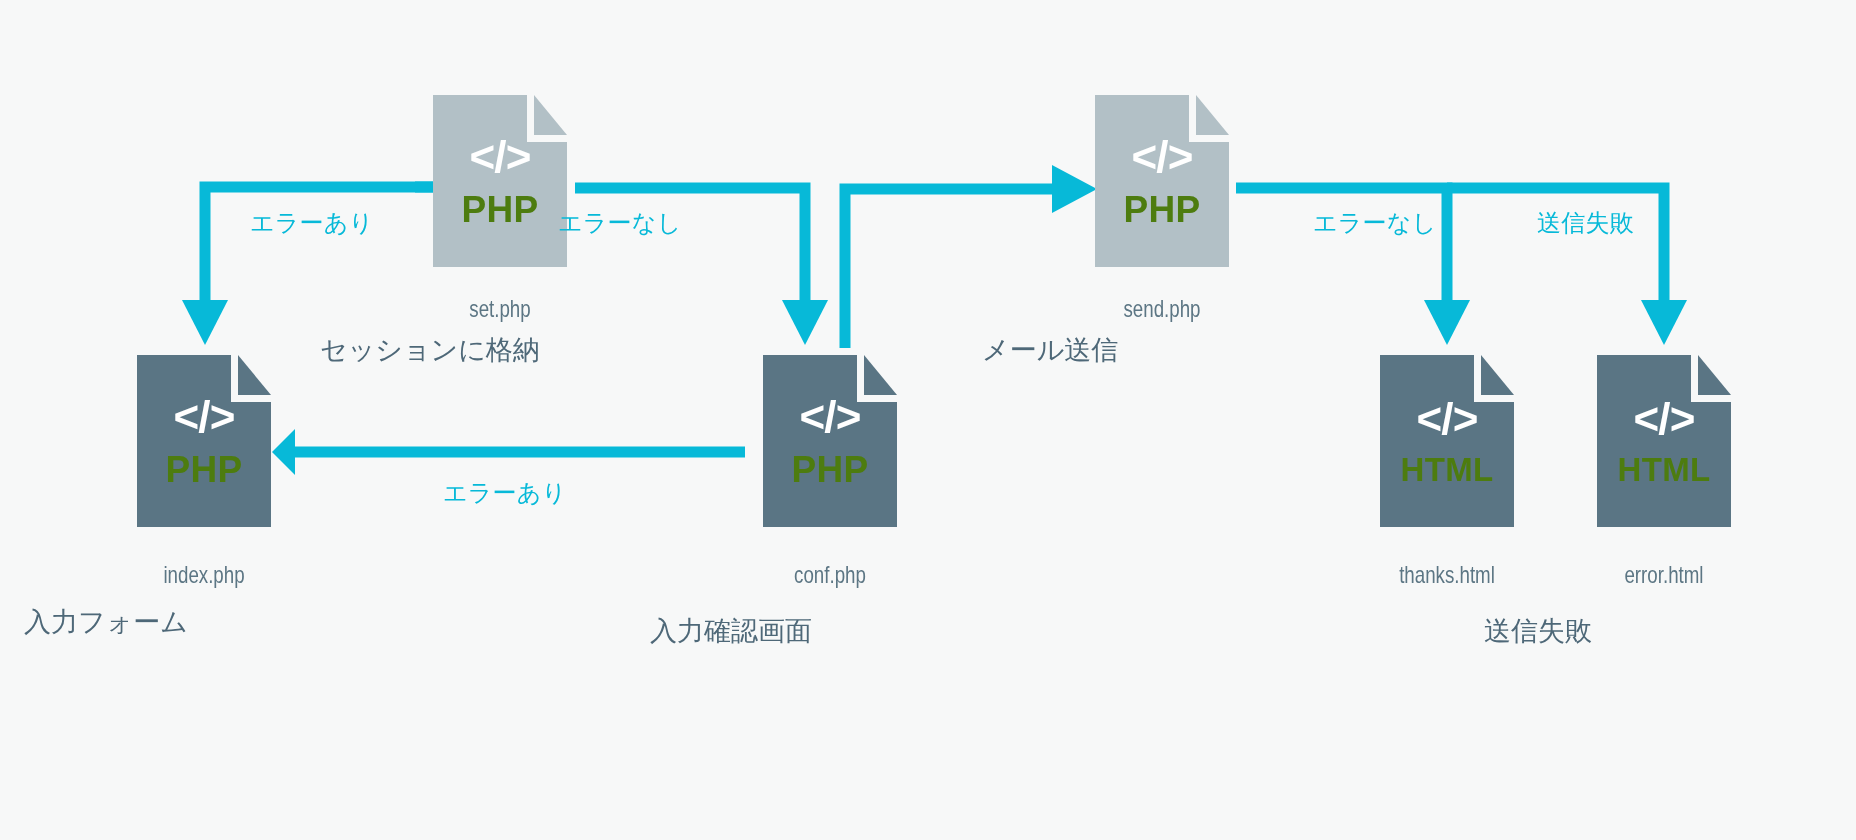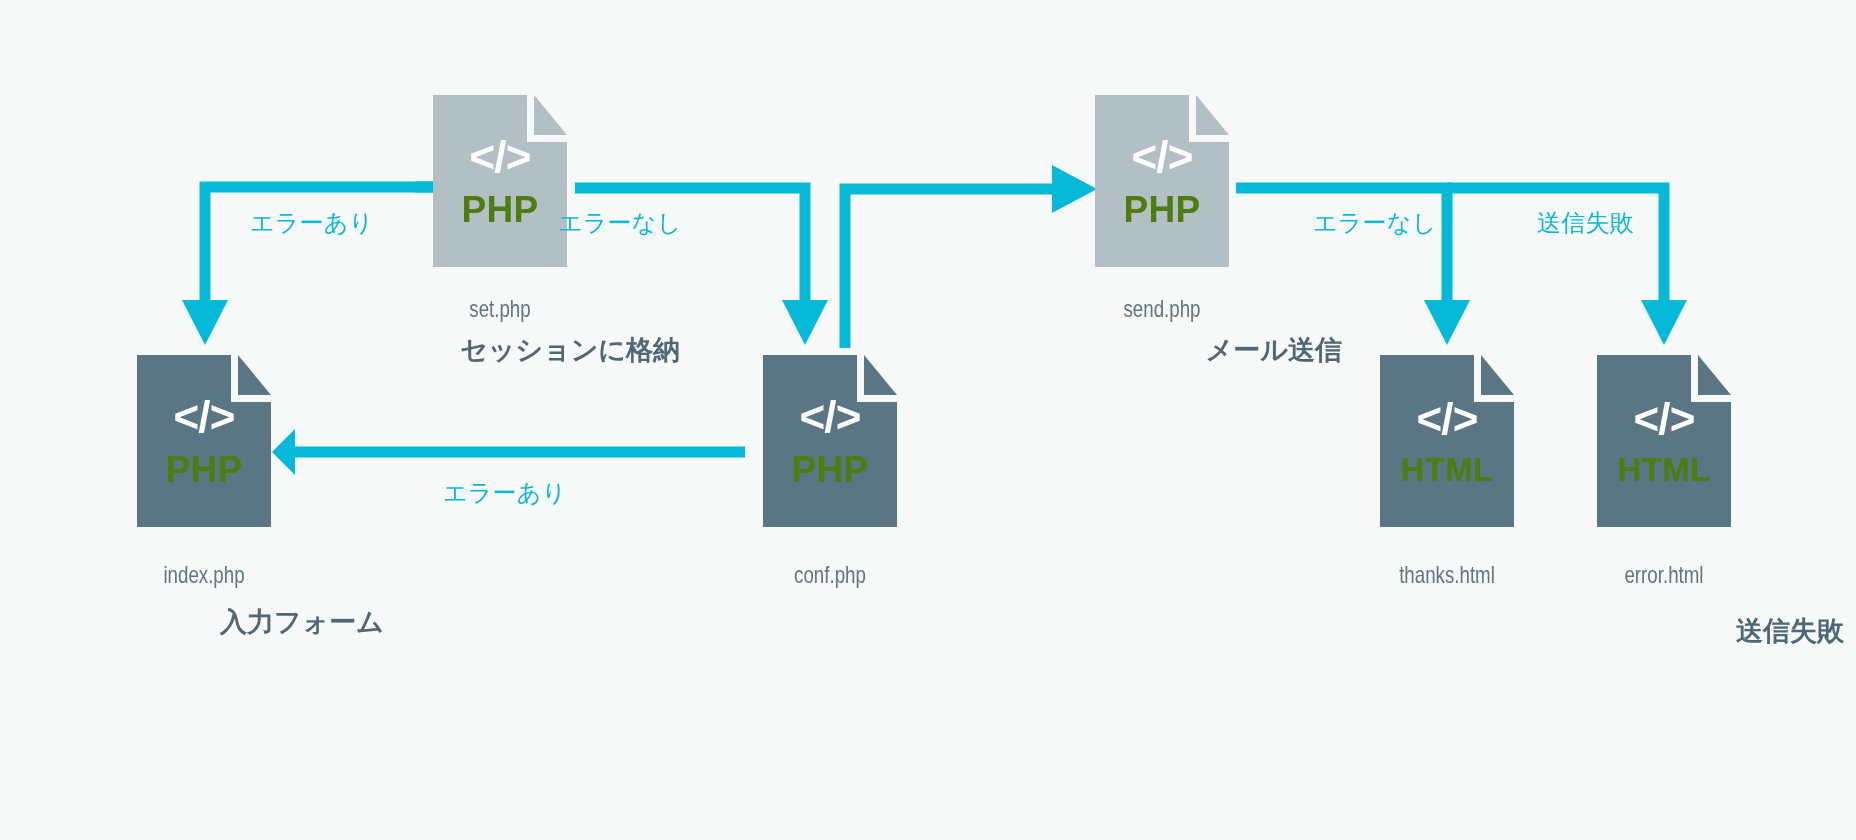--- a/index.html
+++ b/index.html
@@ -75,25 +75,25 @@
     color: #5c7684;
     font-family: "Liberation Sans", "DejaVu Sans", sans-serif;
     font-size: 24px;
     font-weight: 400;
     transform: scaleX(0.78);
     white-space: nowrap;
   }
   .node-caption {
     position: absolute;
     width: 360px;
-    text-align: right;
+    text-align: left;
     color: #4e6878;
     font-family: "Liberation Sans", "DejaVu Sans", sans-serif;
     font-size: 27px;
-    font-weight: bold;
+    font-weight: normal;
     white-space: nowrap;
   }
 
   
   .edge-label {
     position: absolute;
     color: #07b9d8;
     font-family: "Liberation Sans", "DejaVu Sans", sans-serif;
     font-size: 24px;
     font-weight: 400;
@@ -177,20 +177,21 @@
         <path d="M0 0 H94 L94 47 H134 V172 H0 Z" fill="#5a7584"></path>
         <path d="M101 0 L134 40 H101 Z" fill="#5a7584"></path>
       </svg>
       <div class="file-glyph">
         <span class="code-mark" style="font-size:44px; margin-bottom:12px;">&lt;/&gt;</span>
         <span class="type-mark" style="font-size:37px;">PHP</span>
       </div>
     </div>
   </div>
   <div class="node-filename" style="left:680px; top:561px;">conf.php</div>
+  <div class="node-caption" style="left:650px; top:613px;">入力確認画面</div>
 
   <div class="node" style="left:1095px; top:95px;">
     <div class="file-icon" style="width:134px;height:172px;">
       <svg width="134" height="172" viewBox="0 0 134 172" xmlns="http://www.w3.org/2000/svg">
         <path d="M0 0 H94 L94 47 H134 V172 H0 Z" fill="#b2c0c6"></path>
         <path d="M101 0 L134 40 H101 Z" fill="#b2c0c6"></path>
       </svg>
       <div class="file-glyph">
         <span class="code-mark" style="font-size:44px; margin-bottom:12px;">&lt;/&gt;</span>
         <span class="type-mark" style="font-size:37px;">PHP</span>

